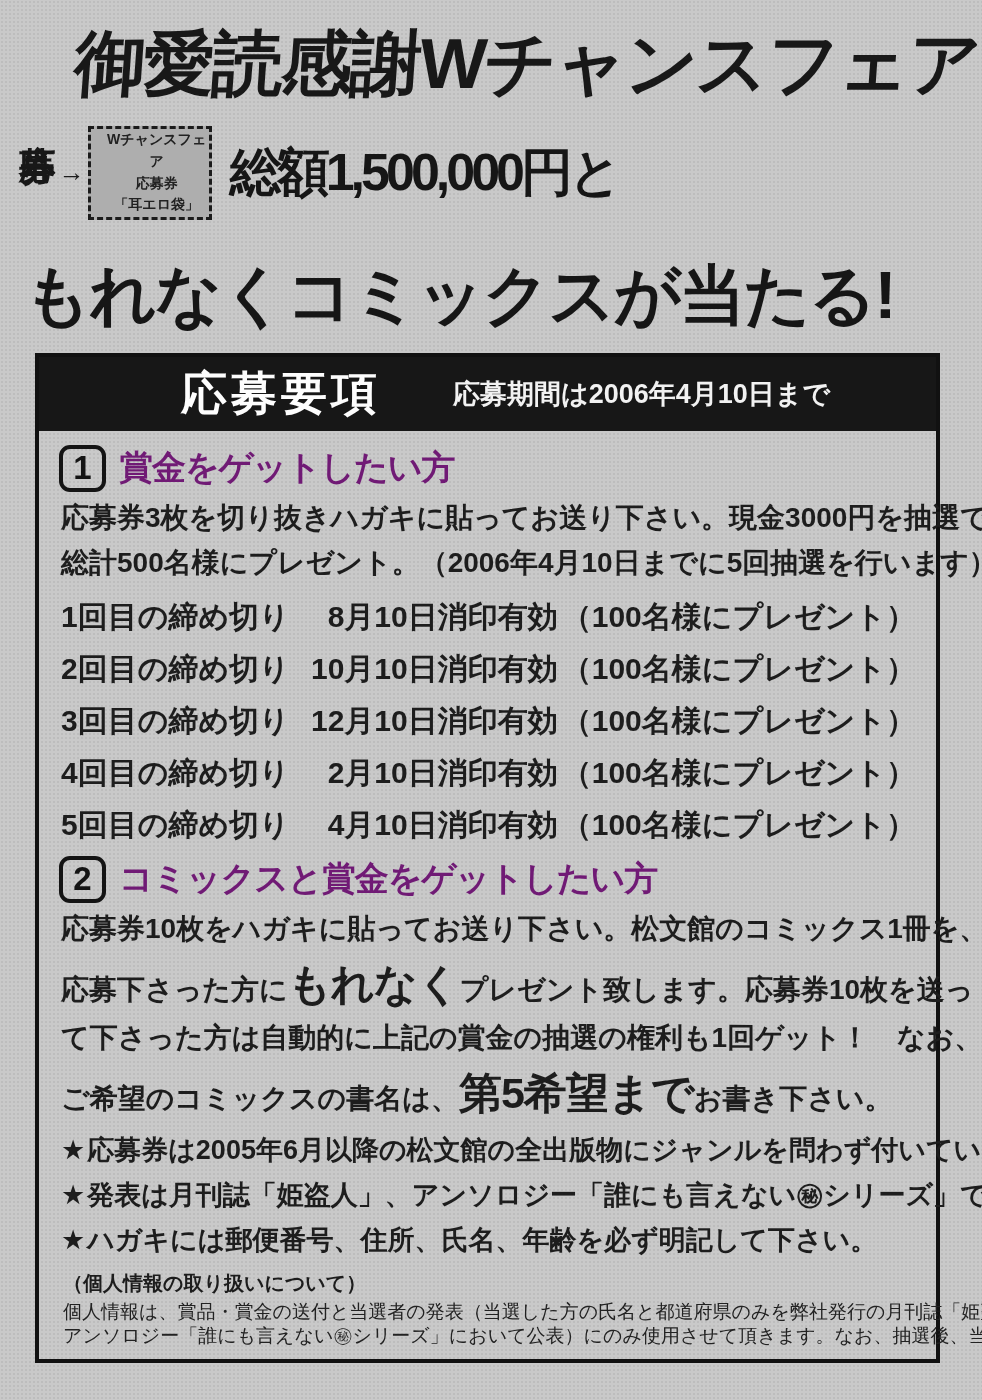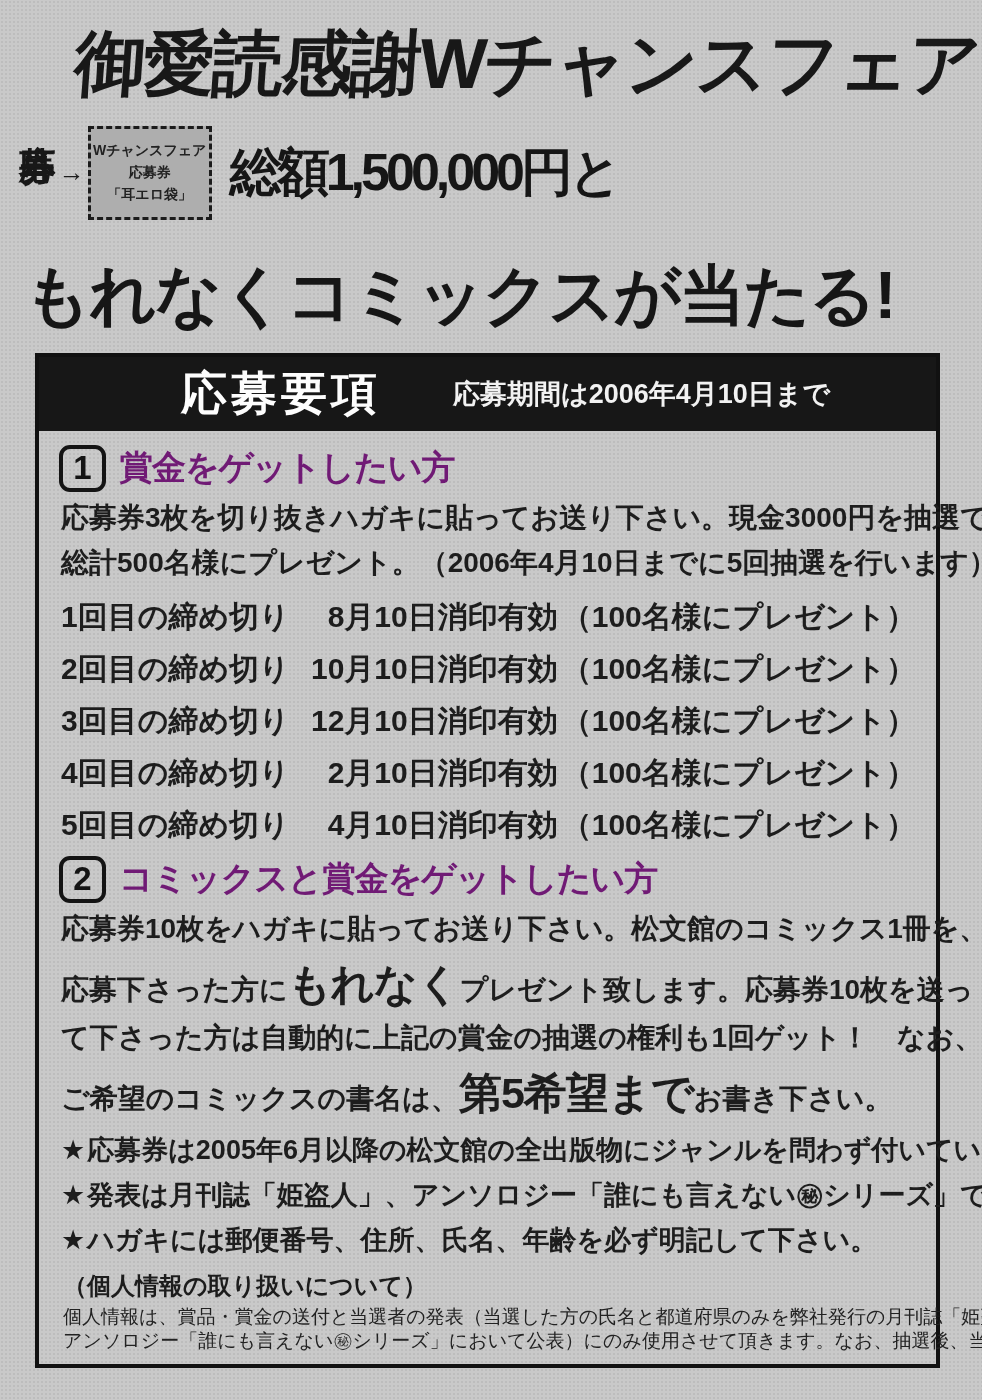--- a/index.html
+++ b/index.html
@@ -31,20 +31,21 @@
     font-size:37px; font-weight:900; letter-spacing:2px;
     height:116px; line-height:1.1; color:#181818;
   }
   .coupon-arrow { font-size:26px; font-weight:900; margin:0 3px 0 2px; }
   .coupon-box {
     width:124px; height:94px; flex:0 0 auto;
     background:#aeaeae; border:3px dashed #1b1b1b;
     display:flex; flex-direction:column; justify-content:center; align-items:center;
     font-size:14px; font-weight:700; line-height:1.55; text-align:center;
     color:#222;
+    padding-left:14px;
   }
   .prize-amount {
     margin-left:18px;
     font-size:52px; font-weight:900; letter-spacing:-4px;
     white-space:nowrap; color:#161616;
   }
   .headline2 {
     margin:20px 0 0 24px;
     font-size:66px; font-weight:900; letter-spacing:-2px;
     white-space:nowrap; color:#161616;
@@ -98,21 +99,21 @@
   .dl-note { margin-left:4px; }
 
   .notes { margin-top:10px; }
   .note-line {
     font-size:27px; font-weight:700; margin:9px 0 0 2px;
     white-space:nowrap; color:#1d1d1d;
   }
   .star-icon { margin-right:2px; }
 
   .privacy { margin:12px 0 0 4px; }
-  .privacy-heading { font-size:24px; font-weight:700; margin-bottom:3px; }
+  .privacy-heading { font-size:20px; font-weight:700; margin-bottom:3px; }
   .privacy-line {
     font-size:19px; font-weight:500; line-height:1.28;
     white-space:nowrap; color:#222;
   }
 </style>
 </head>
 <body>
 
 <div class="page">
 

